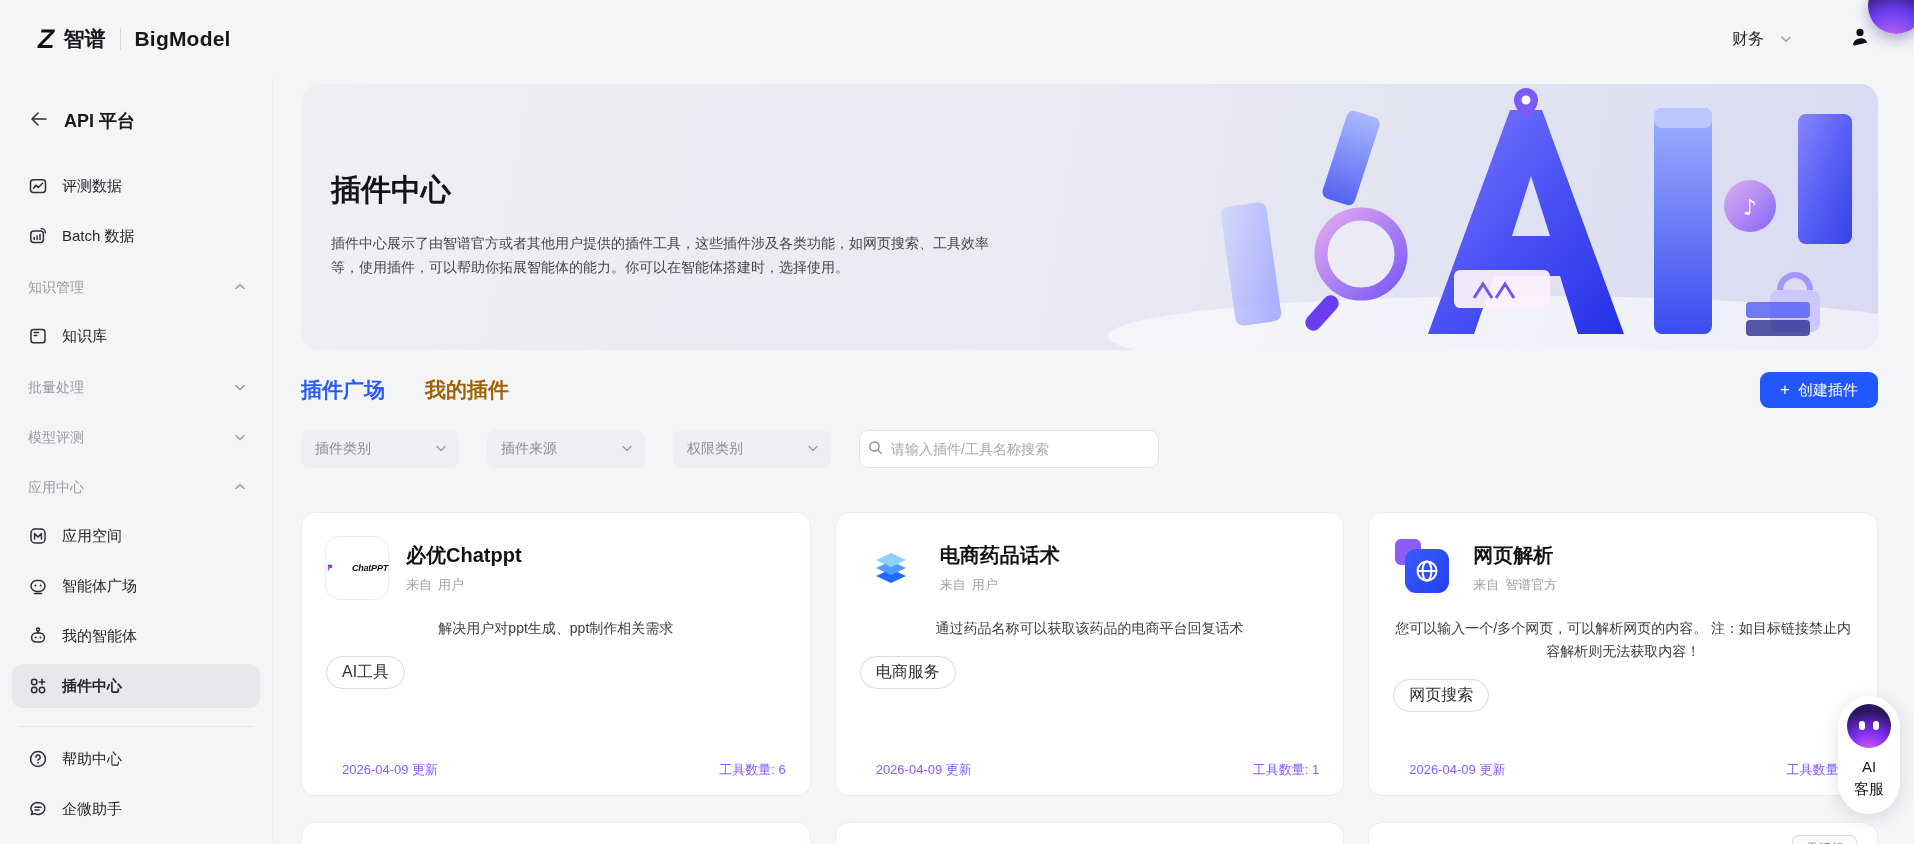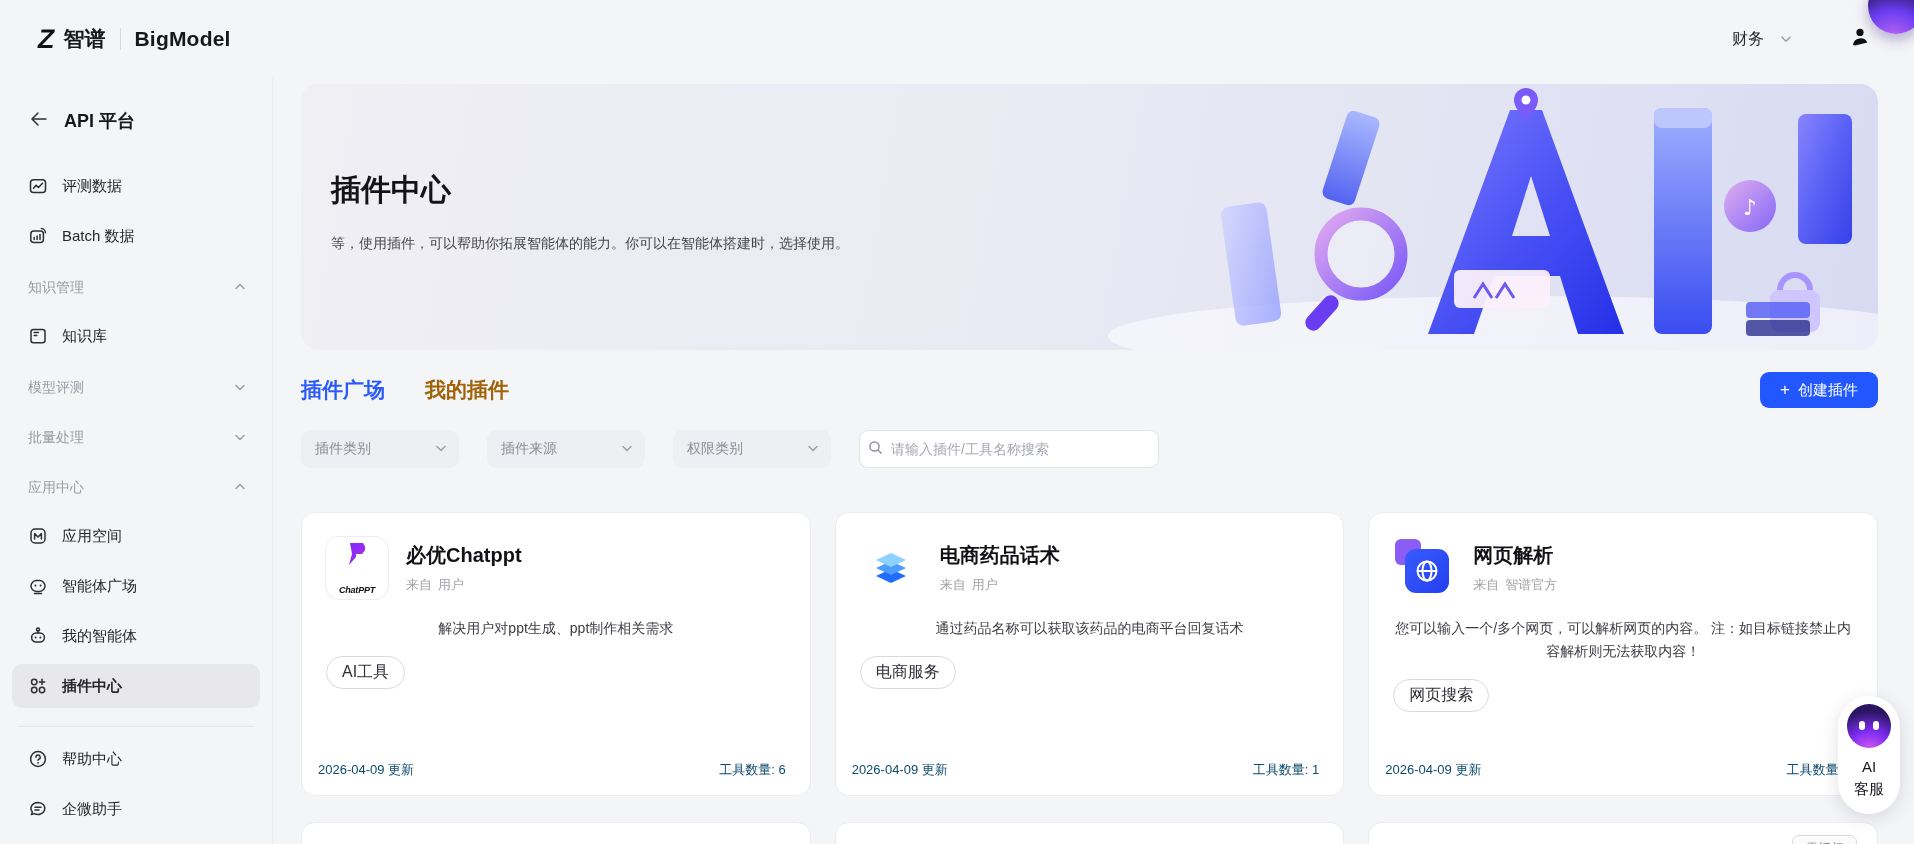--- a/index.html
+++ b/index.html
@@ -59,33 +59,33 @@
   .search-box { width:300px; height:38px; background:#fff; border:1px solid #e2e4ea; border-radius:9px;
     display:flex; align-items:center; padding:0 8px; gap:8px; }
   .search-box input { border:none; outline:none; flex:1; font-size:14px; color:#33333a; background:transparent; font-family:inherit; }
   .search-box input::placeholder { color:#a6a9b3; }
   
   .cards { display:grid; grid-template-columns:repeat(3,1fr); gap:24px; margin-top:44px; }
   .cards.row2 { margin-top:26px; }
   .card { position:relative; background:#fff; border:1px solid #ececf0; border-radius:14px; height:284px; padding:24px 24px 18px 24px; cursor:pointer; }
   .card-head { display:flex; align-items:center; gap:18px; }
   .cicon { width:62px; height:62px; border-radius:14px; flex:0 0 62px; position:relative; }
-  .cicon.white { background:#fff; box-shadow:0 0 0 1px #ededf2; display:flex; flex-direction:column; align-items:center; justify-content:center; gap:18px; }
+  .cicon.white { background:#fff; box-shadow:0 0 0 1px #ededf2; display:flex; align-items:center; justify-content:center; gap:18px; }
   .cicon .pptcap { font-size:9px; font-weight:700; font-style:italic; color:#101014; letter-spacing:-.2px; }
   .cicon.plain { display:flex; align-items:center; justify-content:center; }
   .globe-wrap { width:62px; height:62px; position:relative; }
   .globe-back { position:absolute; left:2px; top:2px; width:26px; height:26px; border-radius:6px; background:#8b5cf6; }
   .globe-front { position:absolute; left:12px; top:12px; width:44px; height:44px; border-radius:11px;
     background:linear-gradient(135deg,#3a5bff,#2240ee); display:flex; align-items:center; justify-content:center; }
   .ctitle { font-size:20px; font-weight:700; color:#121216; }
   .csource { margin-top:7px; font-size:13px; color:#a3a3ab; }
   .csource .pref { margin-right:6px; }
   .cdesc { margin-top:18px; font-size:14px; line-height:23px; color:#3c3c43;text-align:center; }
   .ctag { display:inline-block; margin-top:16px; border:1px solid #d9dadf; border-radius:999px; padding:5px 15px; font-size:16px; color:#2f2f36; background:#fff; }
-  .cfoot { position:absolute; left:16px; right:24px; bottom:16px; display:flex; justify-content:space-between; font-size:13px; color:#0c4a6e; }
+  .cfoot { position:absolute; left:40px; right:24px; bottom:16px; display:flex; justify-content:space-between; font-size:13px; color:#8b5cf6; }
   .cbadge { position:absolute; top:12px; right:20px; border:1px solid #d9dadf; border-radius:7px; padding:4px 12px; font-size:13px; color:#6e6e77; background:#fbfbfc; }
   
   .ai-widget { position:absolute; right:14px; top:696px; width:62px; border-radius:31px; background:#fff;
     box-shadow:0 4px 18px rgba(40,40,80,.14); display:flex; flex-direction:column; align-items:center;
     padding:8px 0 14px 0; cursor:pointer; z-index:20; }
   .ai-face { width:44px; height:44px; border-radius:50%;
     background:radial-gradient(circle at 50% 110%, #e05df0 0%, #7a2bf0 42%, #2a1660 78%);
     position:relative; }
   .ai-face .eye { position:absolute; top:17px; width:6px; height:9px; border-radius:3px; background:#fff; }
   .ai-face .eye.l { left:12px; } .ai-face .eye.r { right:12px; }
@@ -174,30 +174,30 @@
         <svg class="sic" width="20" height="20" viewBox="0 0 20 20">
             <rect x="3" y="3.4" width="14" height="13.4" rx="2.5"></rect>
             <line x1="6.2" y1="6.6" x2="10.4" y2="6.6"></line>
             <line x1="6.2" y1="9.4" x2="8.8" y2="9.4"></line>
           </svg>
       </span>
       <span class="s-label">知识库</span>
     </div>
 
     <div class="side-section">
-      <span class="s-label">模型评测</span>
+      <span class="s-label">批量处理</span>
       <span>
         <svg class="chev" width="12" height="12" viewBox="0 0 12 12">
             <path d="M2 4.5 L6 8.5 L10 4.5"></path>
           </svg>
       </span>
     </div>
 
     <div class="side-section">
-      <span class="s-label">批量处理</span>
+      <span class="s-label">模型评测</span>
       <span>
         <svg class="chev" width="12" height="12" viewBox="0 0 12 12">
             <path d="M2 4.5 L6 8.5 L10 4.5"></path>
           </svg>
       </span>
     </div>
 
     <div class="side-section">
       <span class="s-label">应用中心</span>
       <span>
@@ -279,20 +279,21 @@
       <span class="s-label">企微助手</span>
     </div>
   </div>
 
   <div class="main">
 
     <div class="banner">
       <div class="banner-text">
         <div class="banner-title">插件中心</div>
         <div class="banner-desc">
+          <div>插件中心展示了由智谱官方或者其他用户提供的插件工具，这些插件涉及各类功能，如网页搜索、工具效率</div>
           <div>等，使用插件，可以帮助你拓展智能体的能力。你可以在智能体搭建时，选择使用。</div>
         </div>
       </div>
       <svg class="banner-art" width="780" height="266" viewBox="0 0 780 266">
         <defs>
           <linearGradient id="gA" x1="0" y1="0" x2="1" y2="1">
             <stop offset="0" stop-color="#7f7bff"></stop>
               <stop offset=".5" stop-color="#4a52f5"></stop>
               <stop offset="1" stop-color="#2430e8"></stop>
           </linearGradient>

